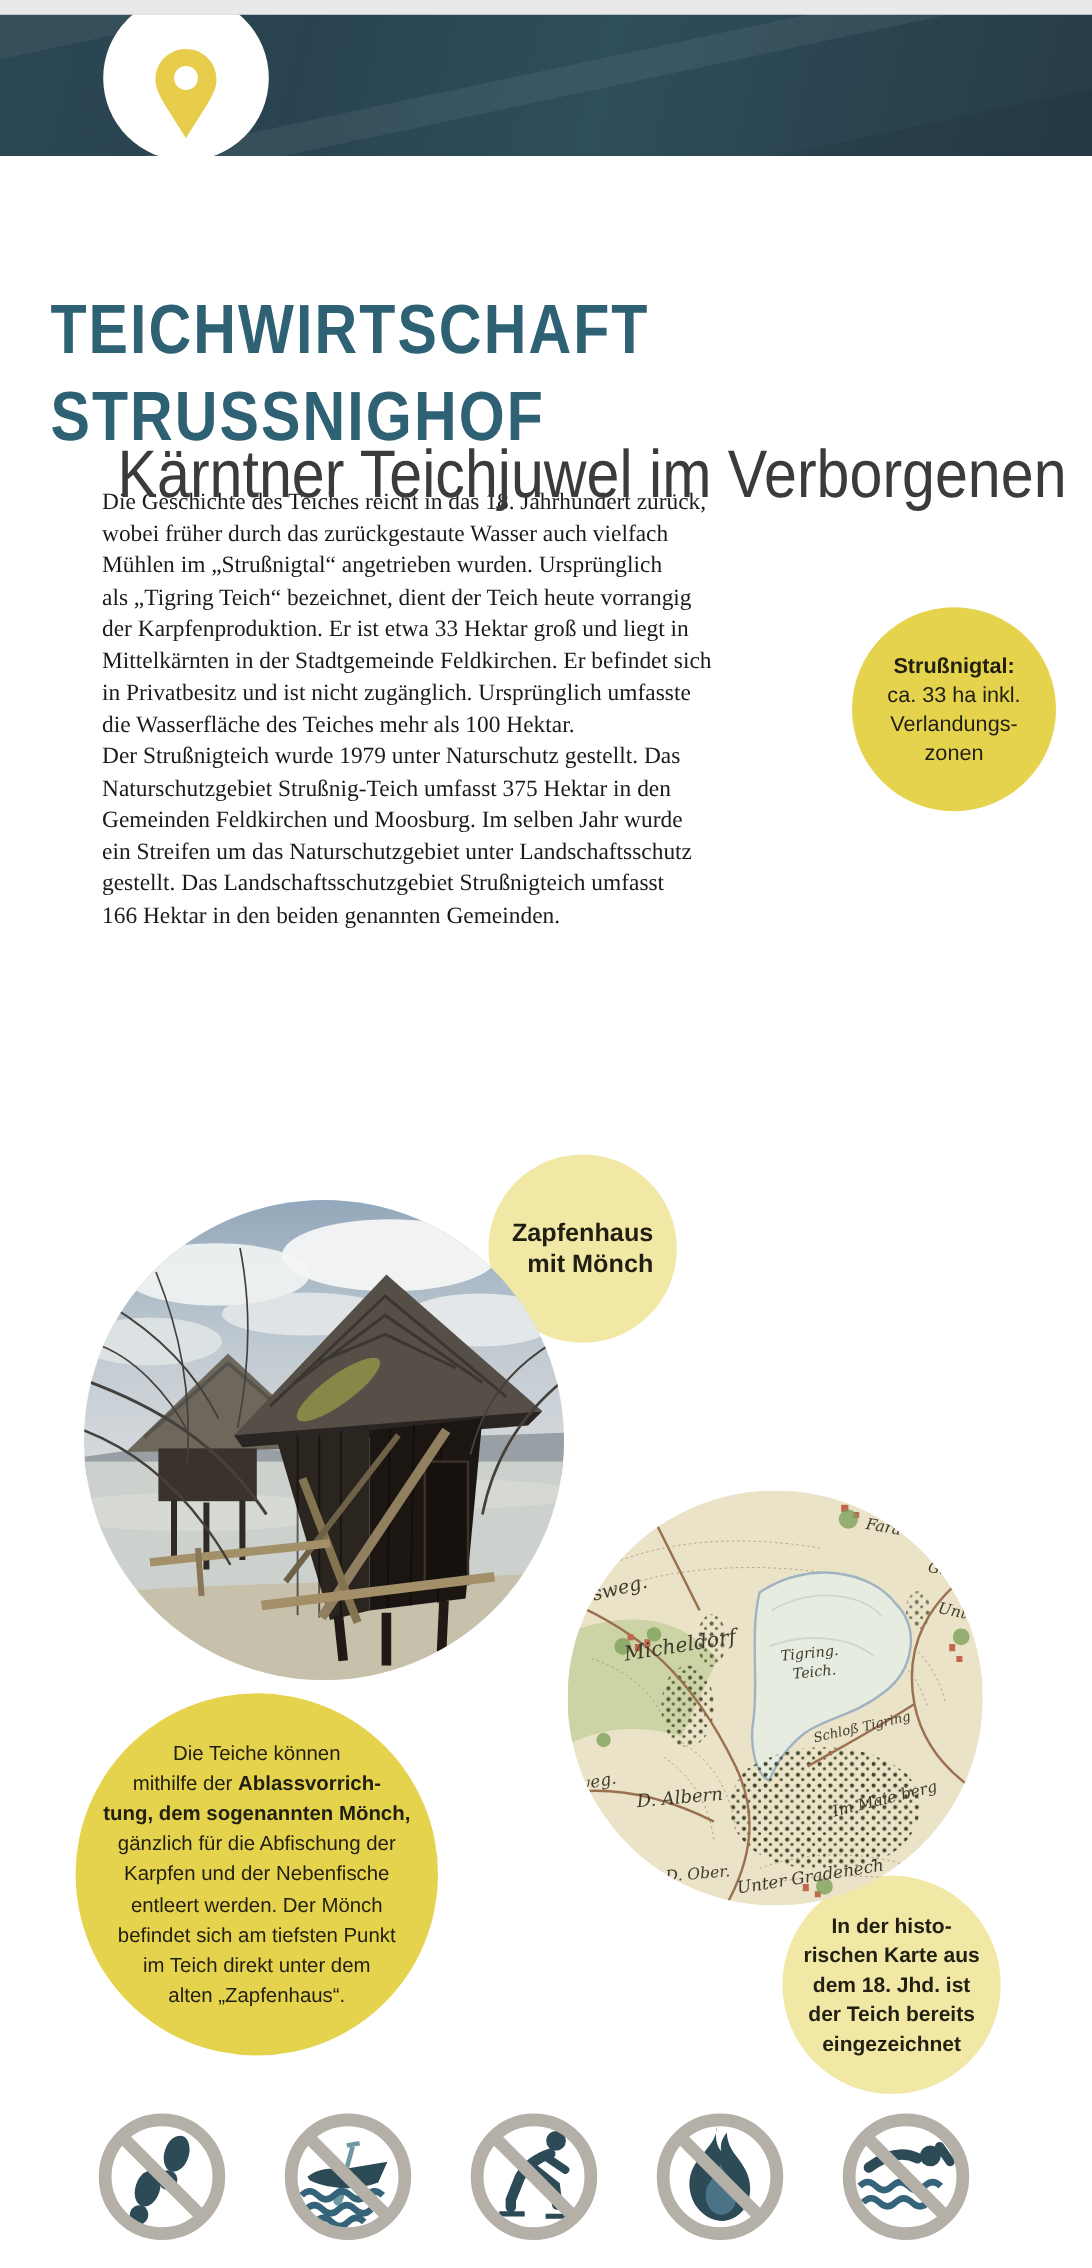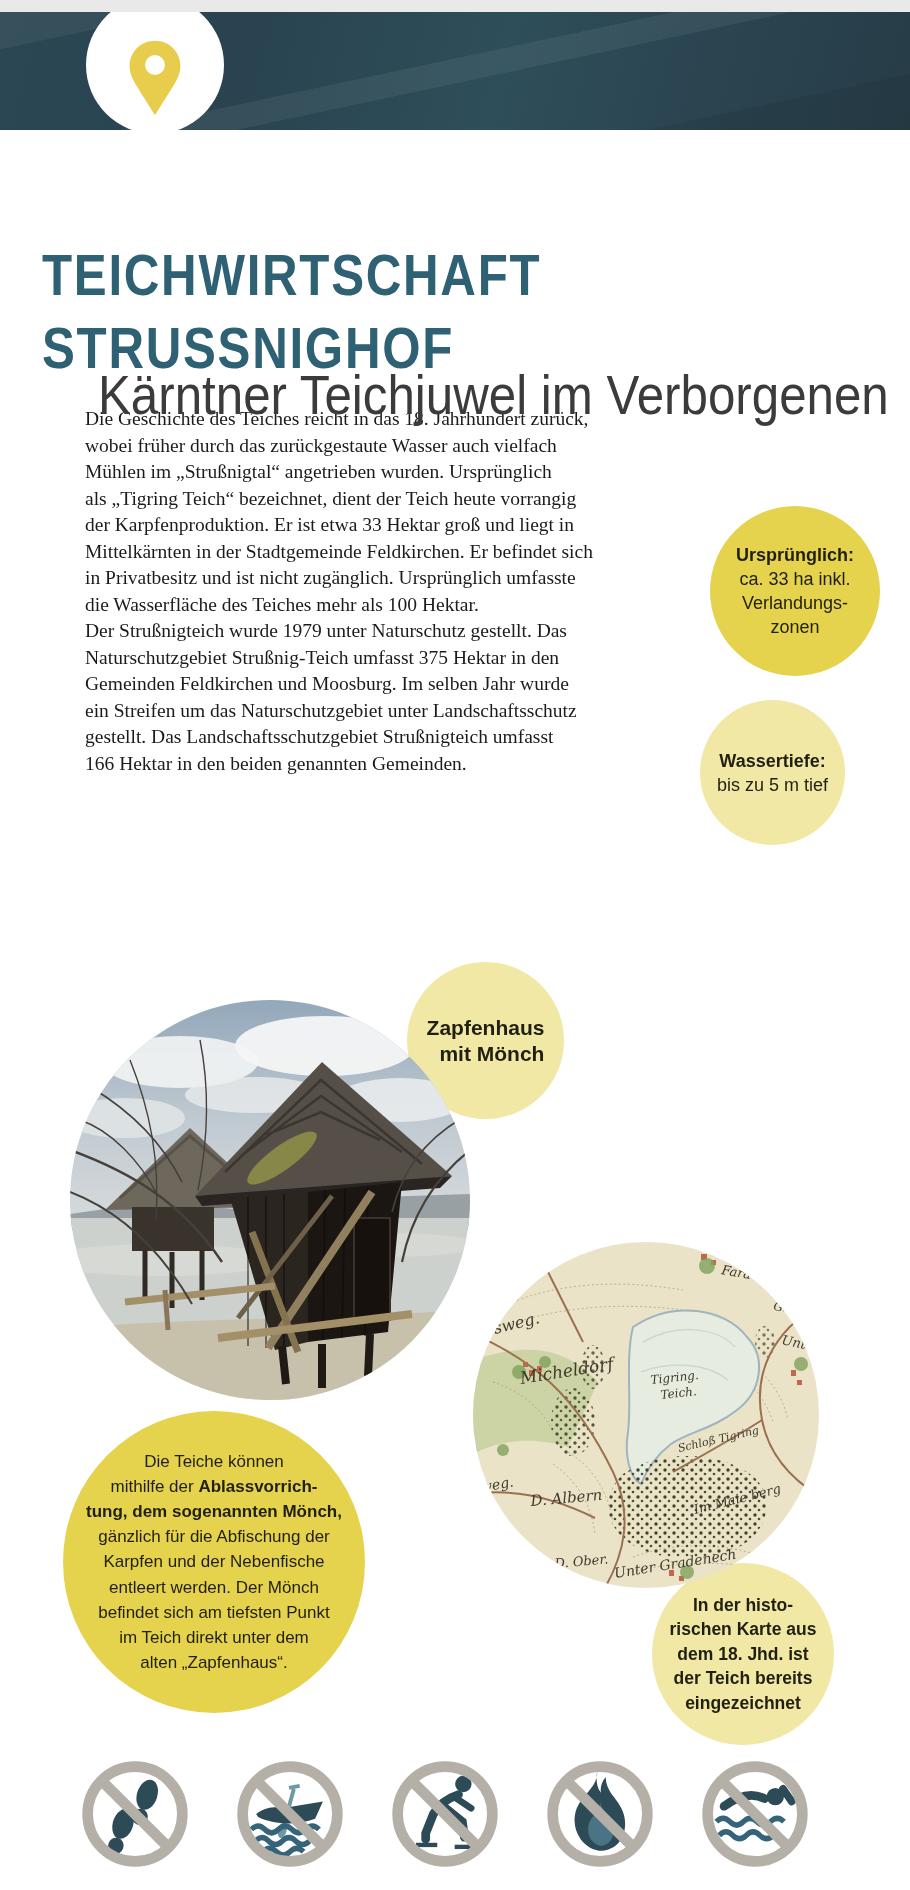--- a/index.html
+++ b/index.html
@@ -87,28 +87,24 @@
 die Wasserfläche des Teiches mehr als 100 Hektar.</p>
     <p>Der Strußnigteich wurde 1979 unter Naturschutz gestellt. Das
 Naturschutzgebiet Strußnig-Teich umfasst 375 Hektar in den
 Gemeinden Feldkirchen und Moosburg. Im selben Jahr wurde
 ein Streifen um das Naturschutzgebiet unter Landschaftsschutz
 gestellt. Das Landschaftsschutzgebiet Strußnigteich umfasst
 166 Hektar in den beiden genannten Gemeinden.</p>
   </div>
 
   <div class="bubble yellow bubble-area">
-    <span class="b-label">Ursprünglich:</span>
+    <span class="b-label">Strußnigtal:</span>
     <span class="pre">ca. 33 ha inkl.
 Verlandungs-
 zonen</span>
-  </div>
-  <div class="bubble light-yellow bubble-depth">
-    <span class="b-label">Wassertiefe:</span>
-    <span class="pre">bis zu 5 m tief</span>
   </div>
 
   <div class="bubble light-yellow bubble-caption">
     <span>Zapfenhaus
 mit Mönch</span>
   </div>
 
 
   <div class="round-img photo-circle">
     <svg viewBox="0 0 400 400">

